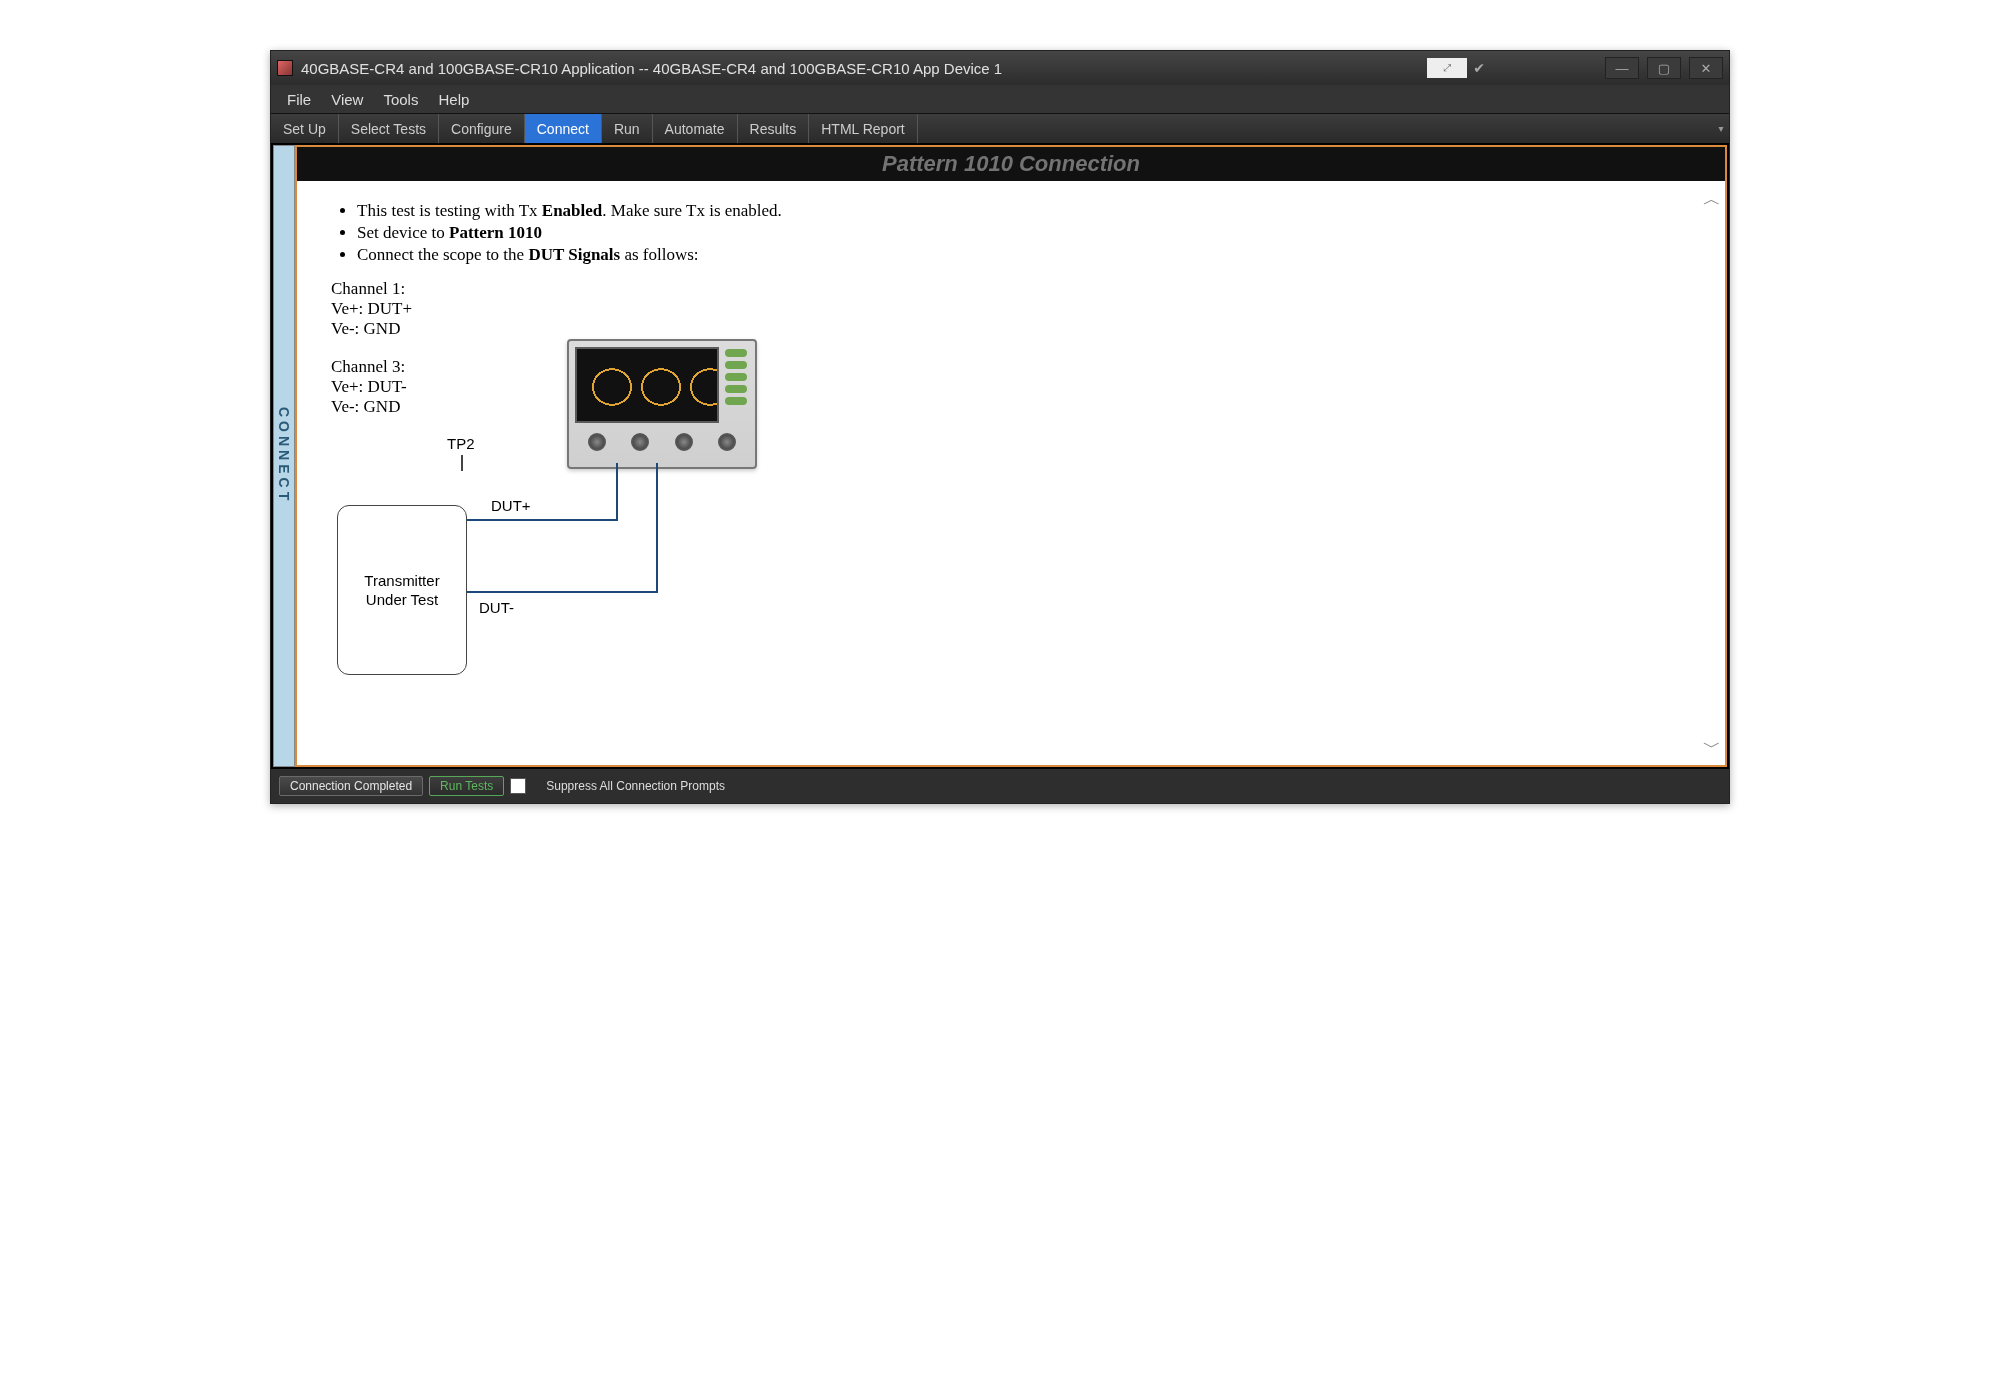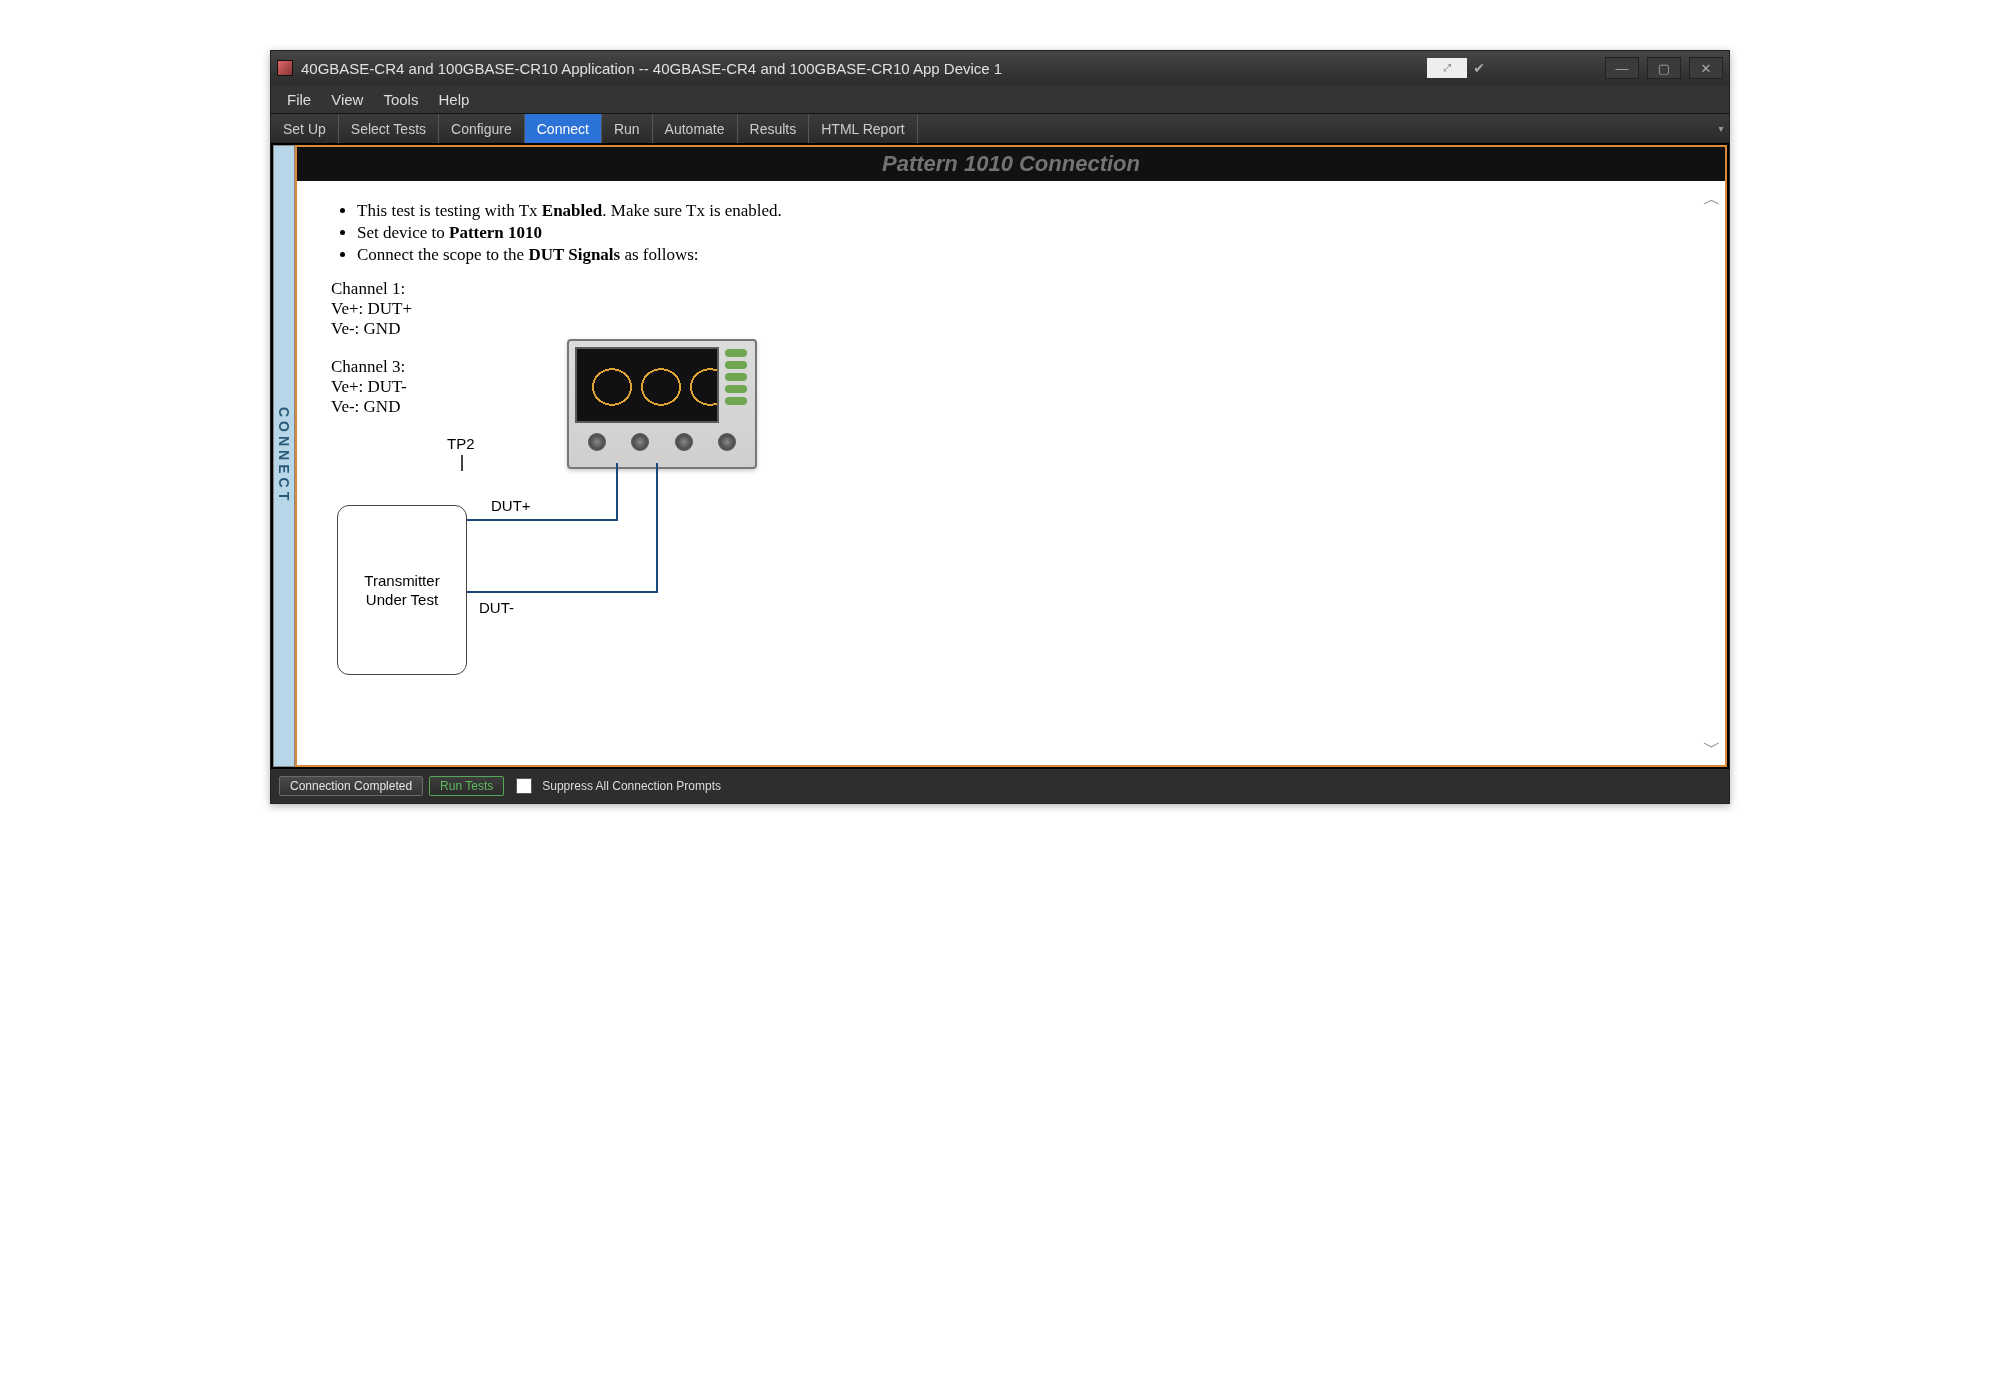--- a/index.html
+++ b/index.html
@@ -242,21 +242,21 @@
   border-radius: 2px;
 }
 .foot-run {
   background: linear-gradient(#3d3d3d,#2b2b2b);
   border: 1px solid #56a856;
   color: #5eb85e;
   padding: 2px 10px;
   border-radius: 2px;
 }
 .foot-check {
-  display:flex; align-items:center; gap:10px; margin-left:6px;
+  display:flex; align-items:center; gap:20px; margin-left:0;
 }
 .foot-check .box {
   width:16px; height:16px;
   background:#fff; border:1px solid #555;
 }
 </style>
 </head>
 <body>
 
 <div class="window">

